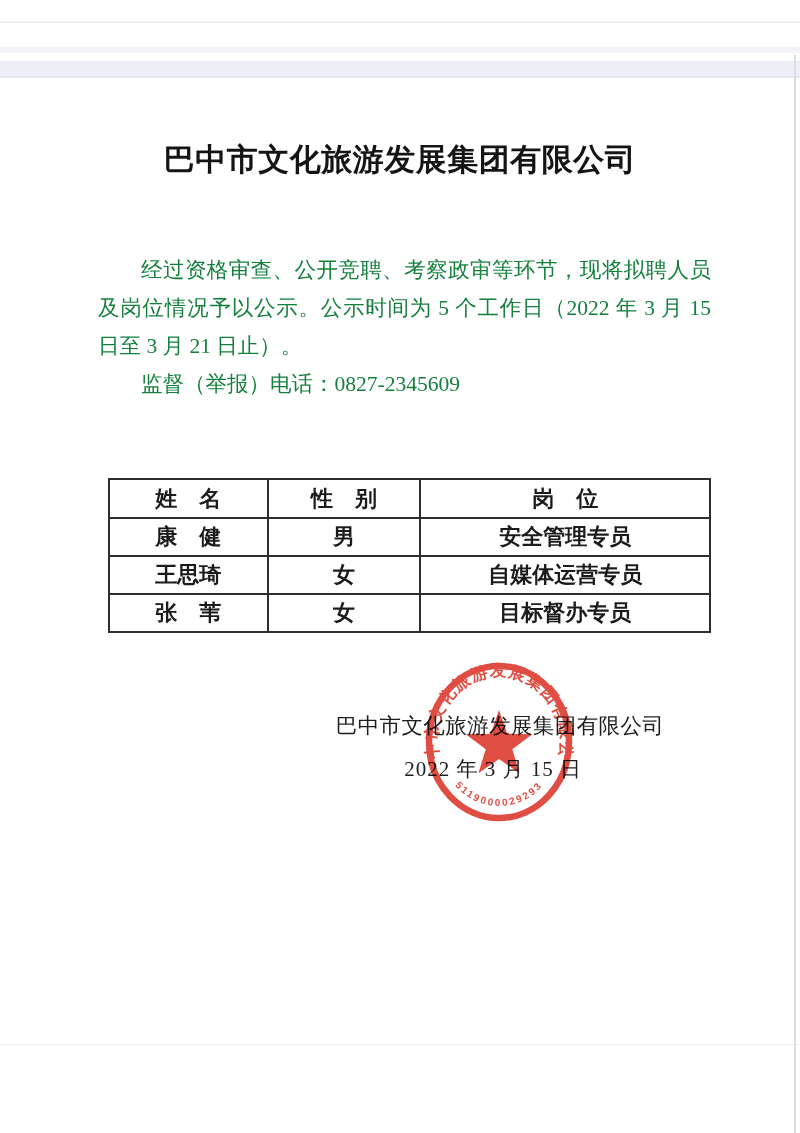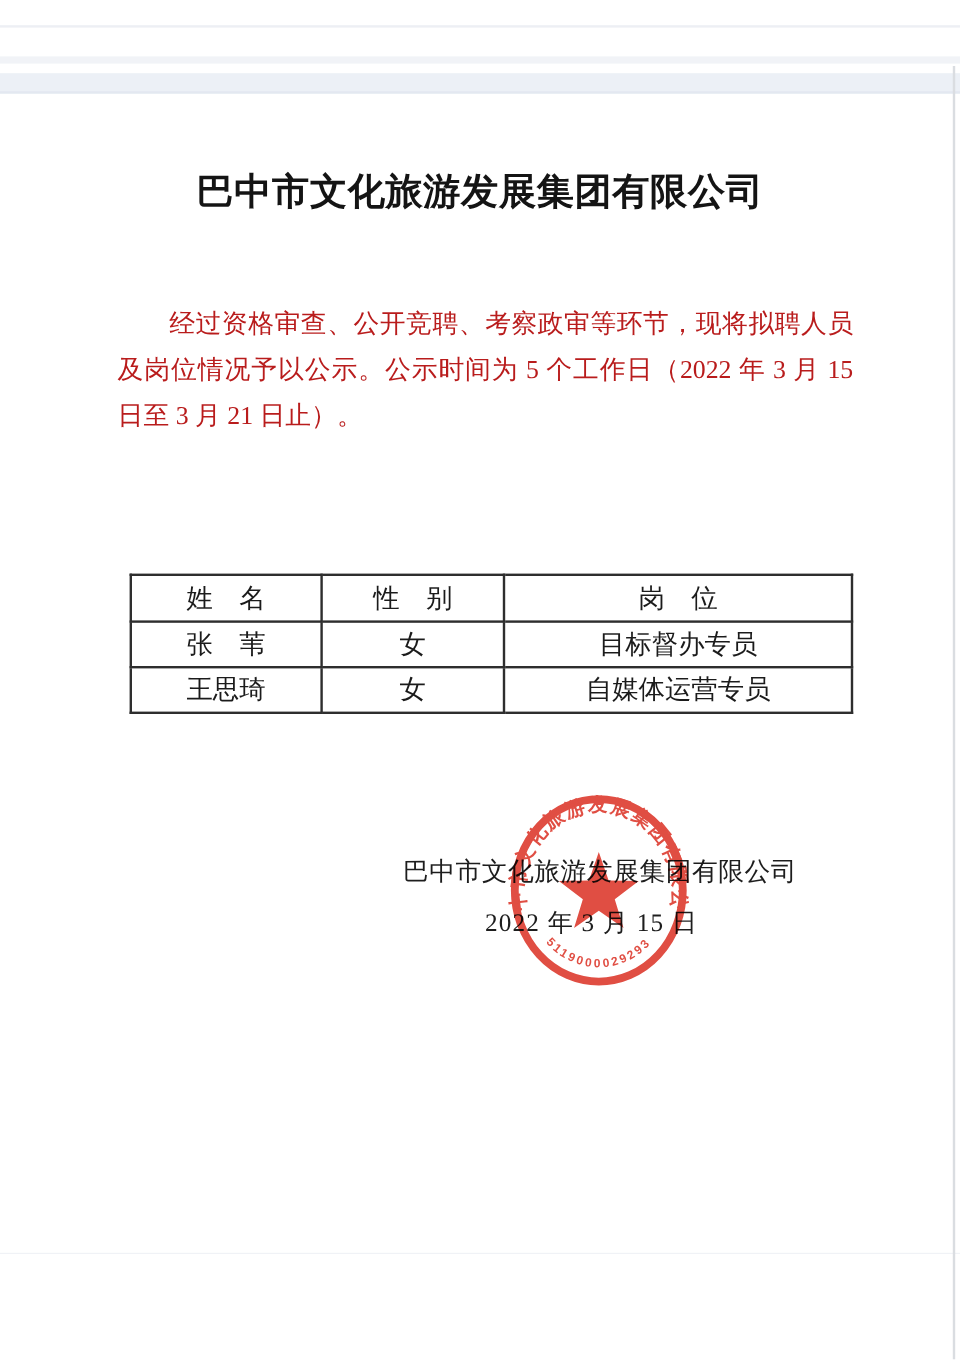--- a/index.html
+++ b/index.html
@@ -27,35 +27,35 @@
     font-weight:bold;
     font-size:31px;line-height:41px;
     color:#141414;
     letter-spacing:0.5px;
   }
 
   .body-text{
     position:absolute;left:98px;top:251px;width:613px;
     font-size:21.5px;line-height:38px;
     text-align:justify;
-    color:#b91c1c;
+    color:#15803d;
   }
   .body-text p{margin:0;text-indent:2em;}
 
   table.roster{
     position:absolute;left:108px;top:478px;
     width:603px;
     border-collapse:collapse;
     table-layout:fixed;
     font-size:22px;color:#1b1b1b;
   }
   table.roster th, table.roster td{
     border:2px solid #2e2e2e;
     text-align:center;
-    font-weight:normal;
+    font-weight:bold;
     height:36px;
     padding:0;
     overflow:hidden;
     white-space:nowrap;
   }
   table.roster th{height:37px;}
 
   .sig-company{
     position:absolute;left:200px;top:711px;width:600px;
     text-align:center;
@@ -84,45 +84,51 @@
   <div class="scan-band-2"></div>
   <div class="scan-line-2"></div>
   <div class="scan-edge"></div>
 
   <div class="title">
     <div>巴中市文化旅游发展集团有限公司</div>
   </div>
 
   <div class="body-text">
     <p>经过资格审查、公开竞聘、考察政审等环节，现将拟聘人员及岗位情况予以公示。公示时间为 5 个工作日（2022 年 3 月 15 日至 3 月 21 日止）。</p>
+    <p>监督（举报）电话：0827-2345609</p>
   </div>
 
   <table class="roster">
     <colgroup>
       <col style="width:26.4%">
       <col style="width:25.4%">
       <col style="width:48.2%">
     </colgroup>
     <thead>
       <tr>
         <th>姓　名</th>
         <th>性　别</th>
         <th>岗　位</th>
       </tr>
     </thead>
     <tbody>
       <tr>
-        <td>张　苇</td>
-        <td>女</td>
-        <td>目标督办专员</td>
+        <td>康　健</td>
+        <td>男</td>
+        <td>安全管理专员</td>
       </tr>
       <tr>
         <td>王思琦</td>
         <td>女</td>
         <td>自媒体运营专员</td>
+      </tr>
+      <tr>
+        <td>张　苇</td>
+        <td>女</td>
+        <td>目标督办专员</td>
       </tr>
     </tbody>
   </table>
 
   <div class="sig-company">巴中市文化旅游发展集团有限公司</div>
   <div class="sig-date">2022 年 3 月 15 日</div>
 
   <div class="seal">
     <svg viewBox="0 0 176 186" xmlns="http://www.w3.org/2000/svg">
       <defs>

